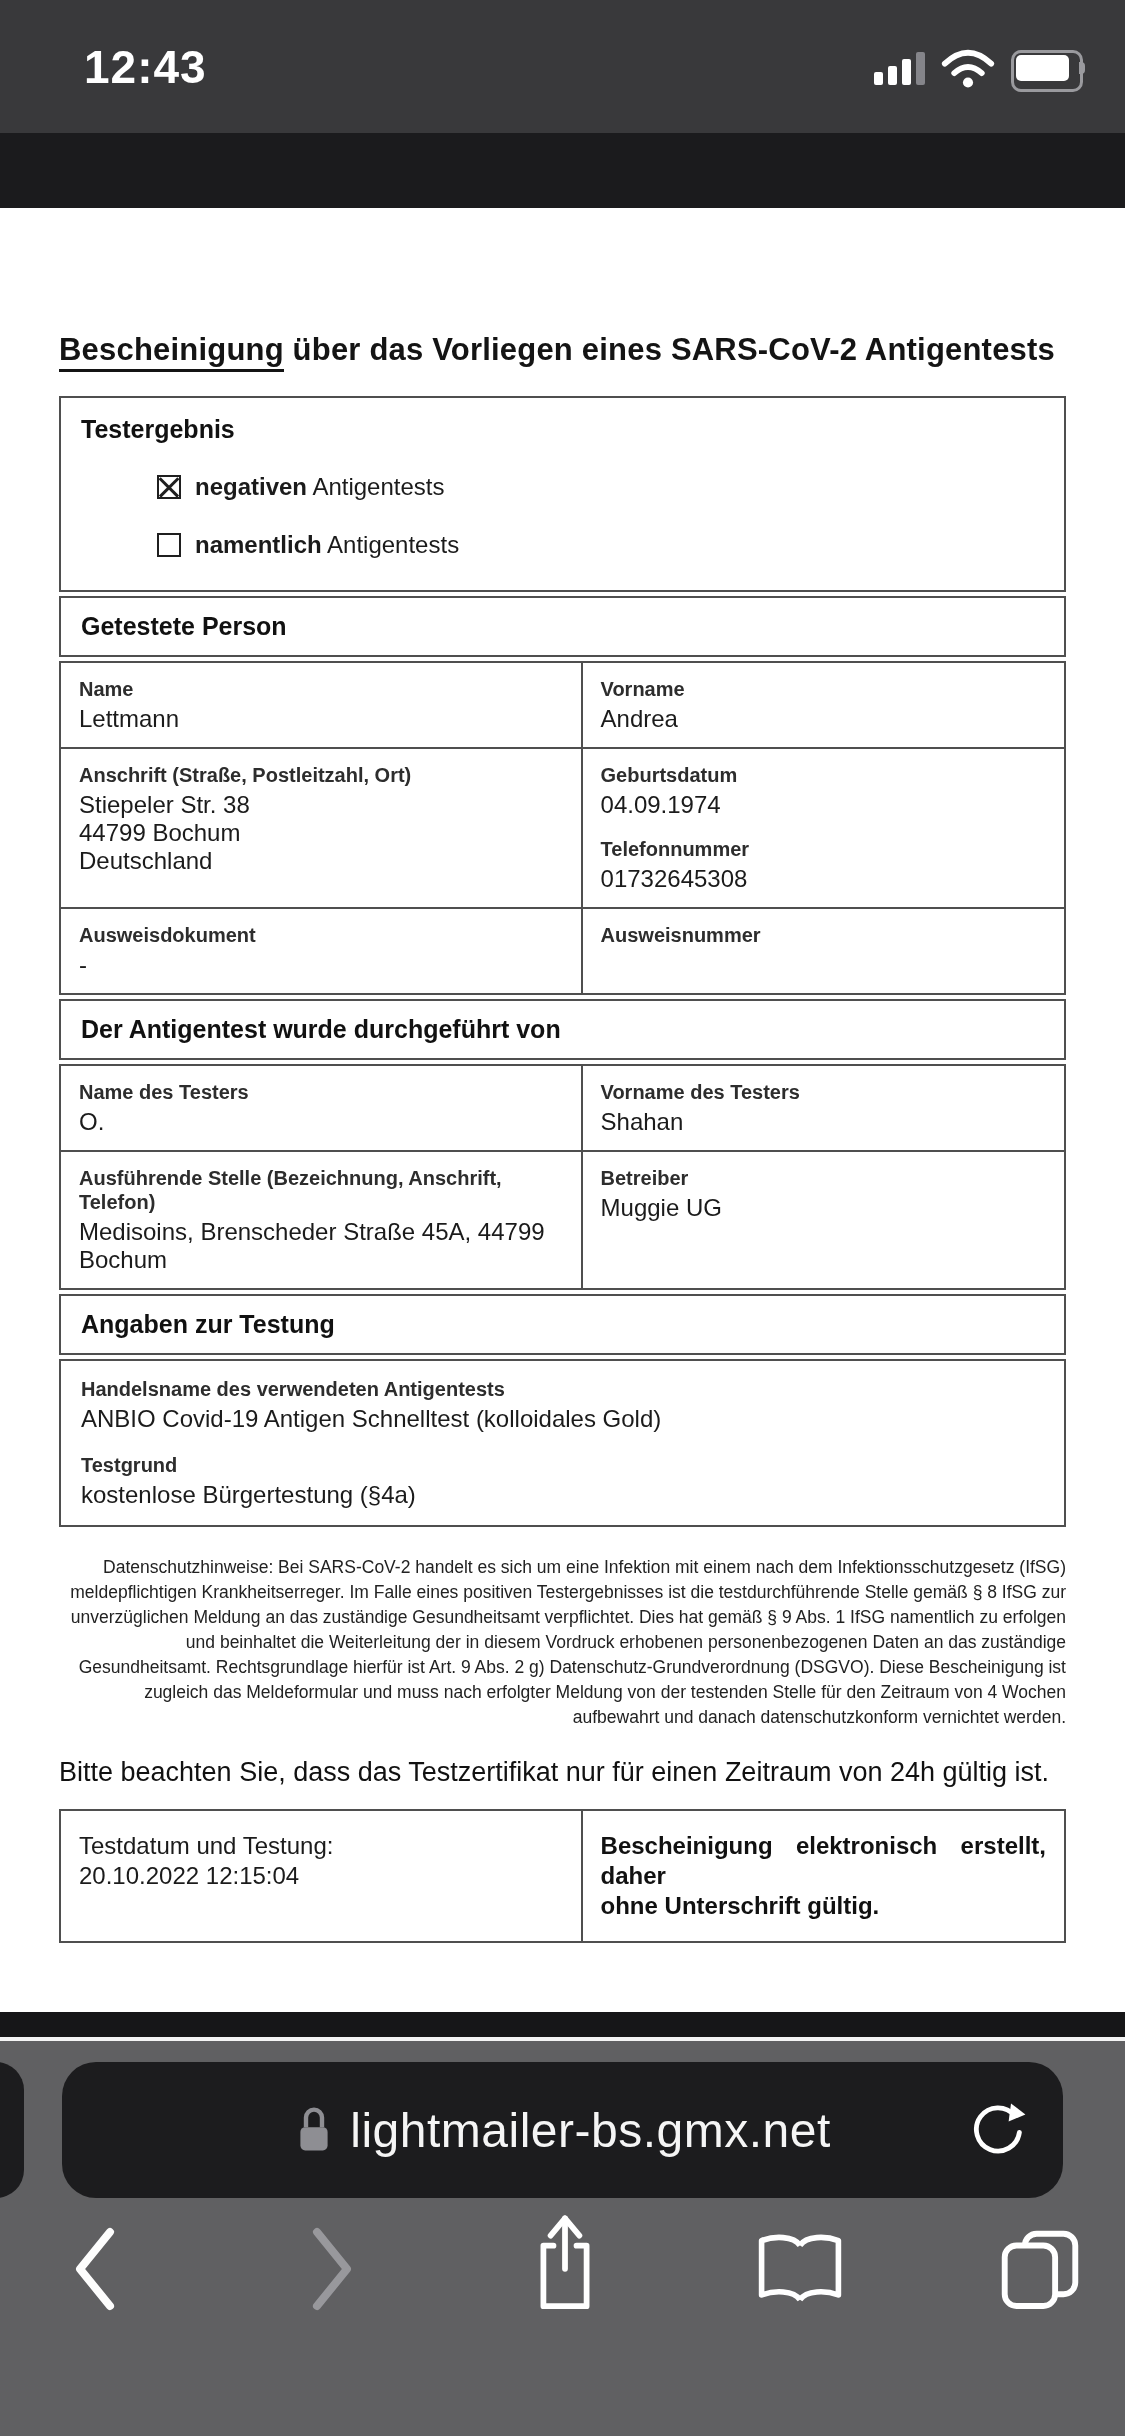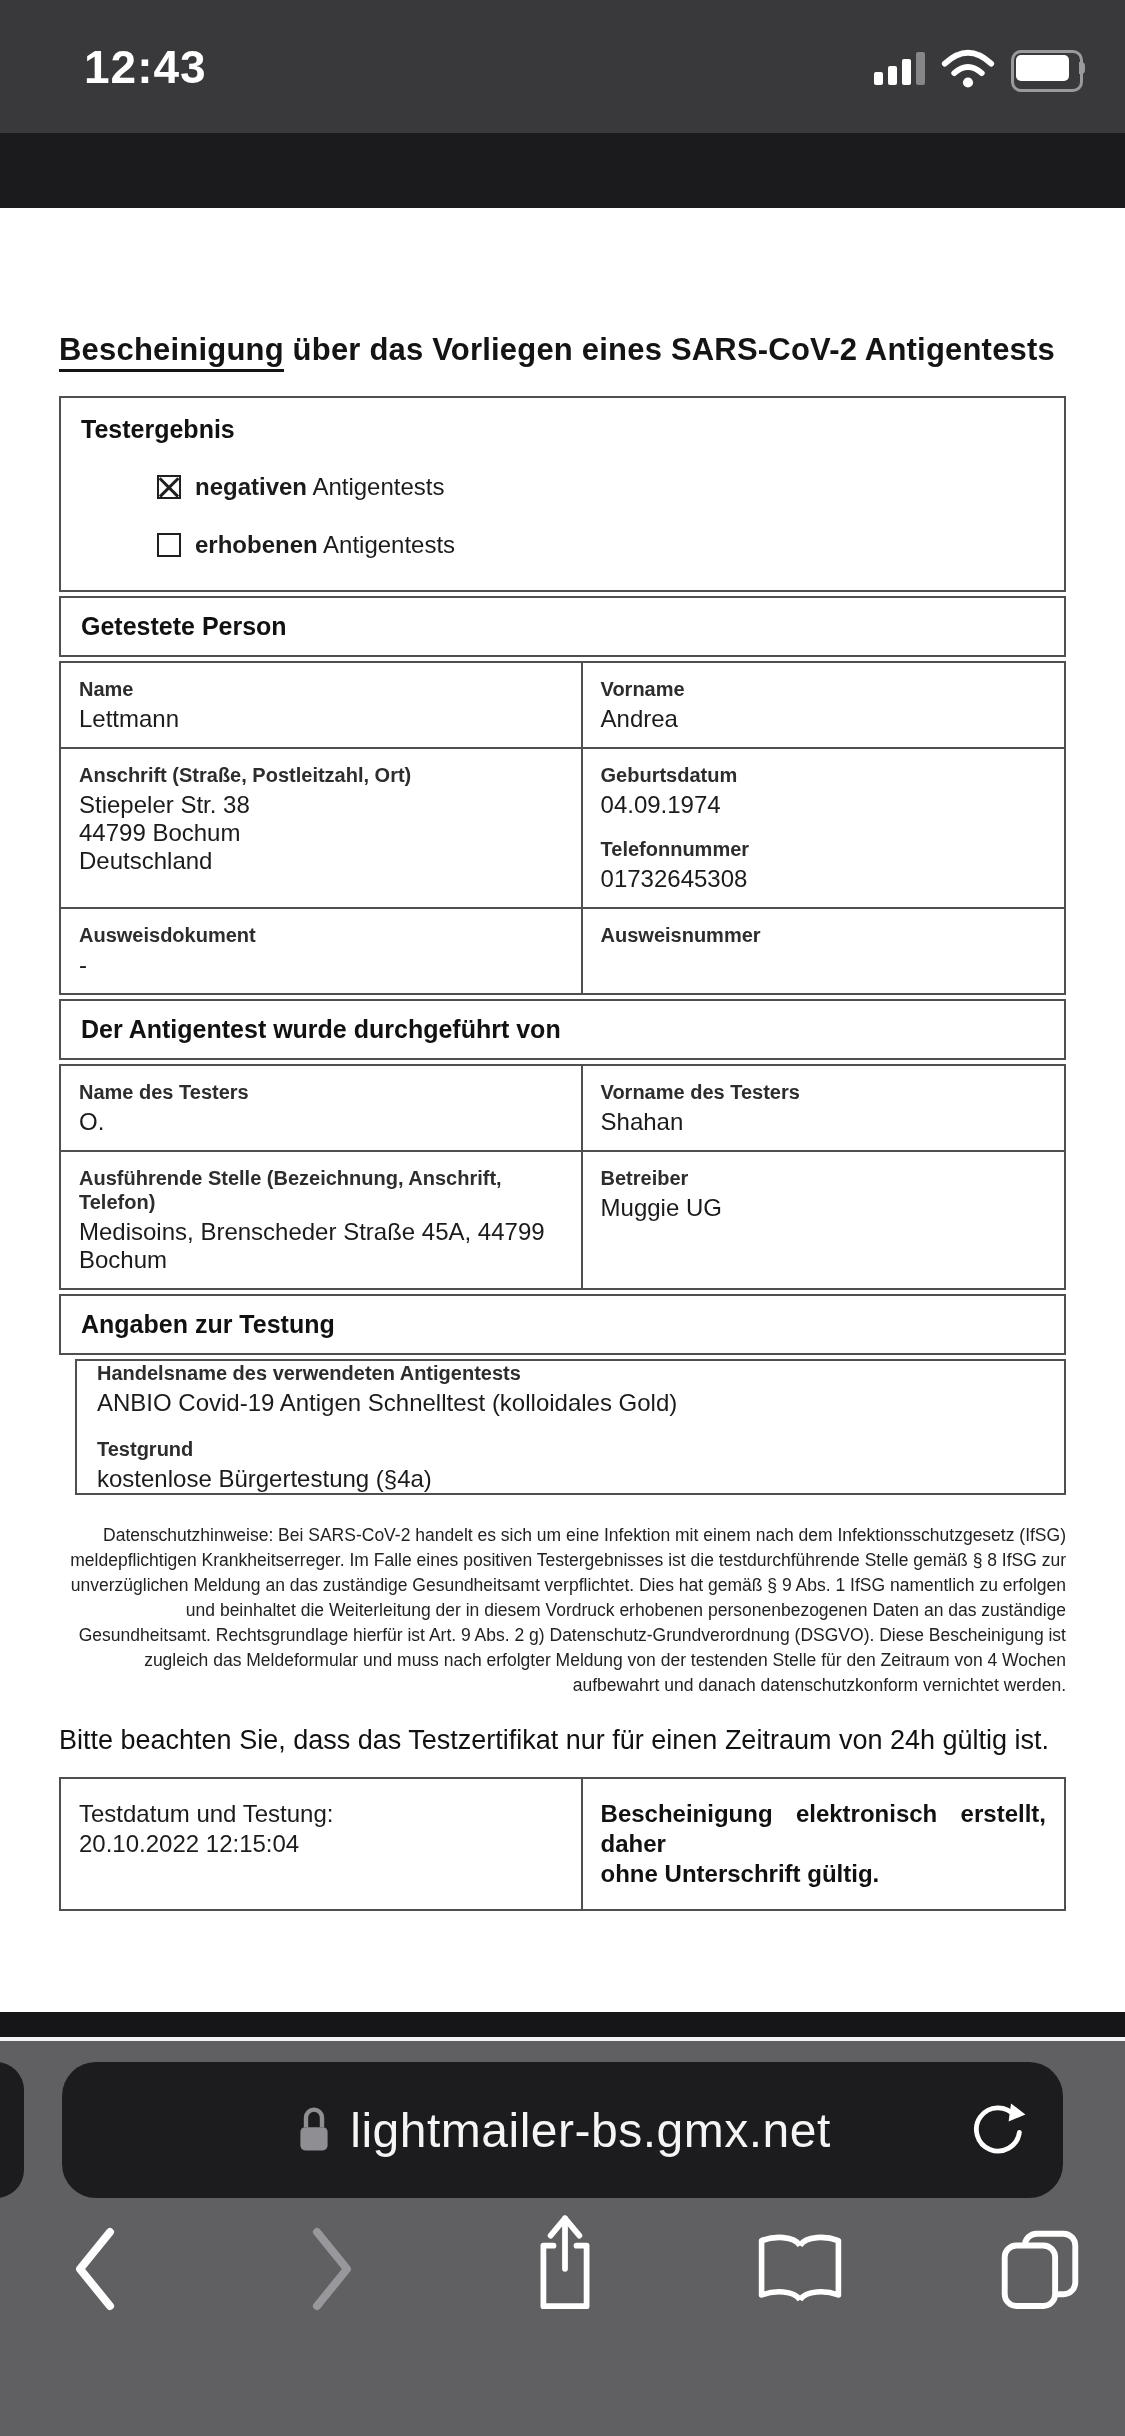--- a/index.html
+++ b/index.html
@@ -50,21 +50,21 @@
   .row{display:flex;border-top:2px solid #4f4f4f;}
   .row:first-child{border-top:none;}
   .cell{box-sizing:border-box;padding:14px 18px;}
   .cell.l{width:52%;border-right:2px solid #4f4f4f;}
   .cell.r{width:48%;}
   .lbl{font-size:20px;line-height:24px;color:#2d2d2d;font-weight:bold;}
   .val{font-size:24px;line-height:28px;color:#1b1b1b;margin-top:4px;}
   .sub{margin-top:18px;}
 
   
-  .fields{padding:0 20px;margin-left:16px;}
+  .fields{padding:16px 20px;}
   .field + .field{margin-top:20px;}
 
   .privacy{margin-top:28px;font-size:17.5px;line-height:25px;color:#222;text-align:right;}
   .validity{margin-top:26px;font-size:27px;line-height:33px;font-weight:400;color:#111;}
 
   .summary{margin-top:20px;display:flex;}
   .summary .cell{padding:20px 18px;}
   .summary .lv{font-size:24px;line-height:30px;color:#1b1b1b;}
   .summary .just{font-size:24px;line-height:30px;font-weight:700;color:#111;}
   .summary .just .j1{text-align:justify;text-align-last:justify;}
@@ -118,21 +118,21 @@
     <div class="doc-title">
       <span class="u">Bescheinigung</span><span> über das Vorliegen eines SARS-CoV-2 Antigentests</span>
     </div>
 
     <div class="tbox result-box">
       <div class="hdr">Testergebnis</div>
       <div class="opt">
         <span class="cb checked"></span><b>negativen</b><span> Antigentests</span>
       </div>
       <div class="opt">
-        <span class="cb"></span><b>erhobenen</b><span> Antigentests</span>
+        <span class="cb"></span><b>namentlich</b><span> Antigentests</span>
       </div>
     </div>
 
     <div class="tbox mt4 section-header">Getestete Person</div>
     <div class="tbox mt4 rows">
       <div class="row">
         <div class="cell l">
           <div class="lbl">Name</div>
           <div class="val">Lettmann</div>
         </div>

